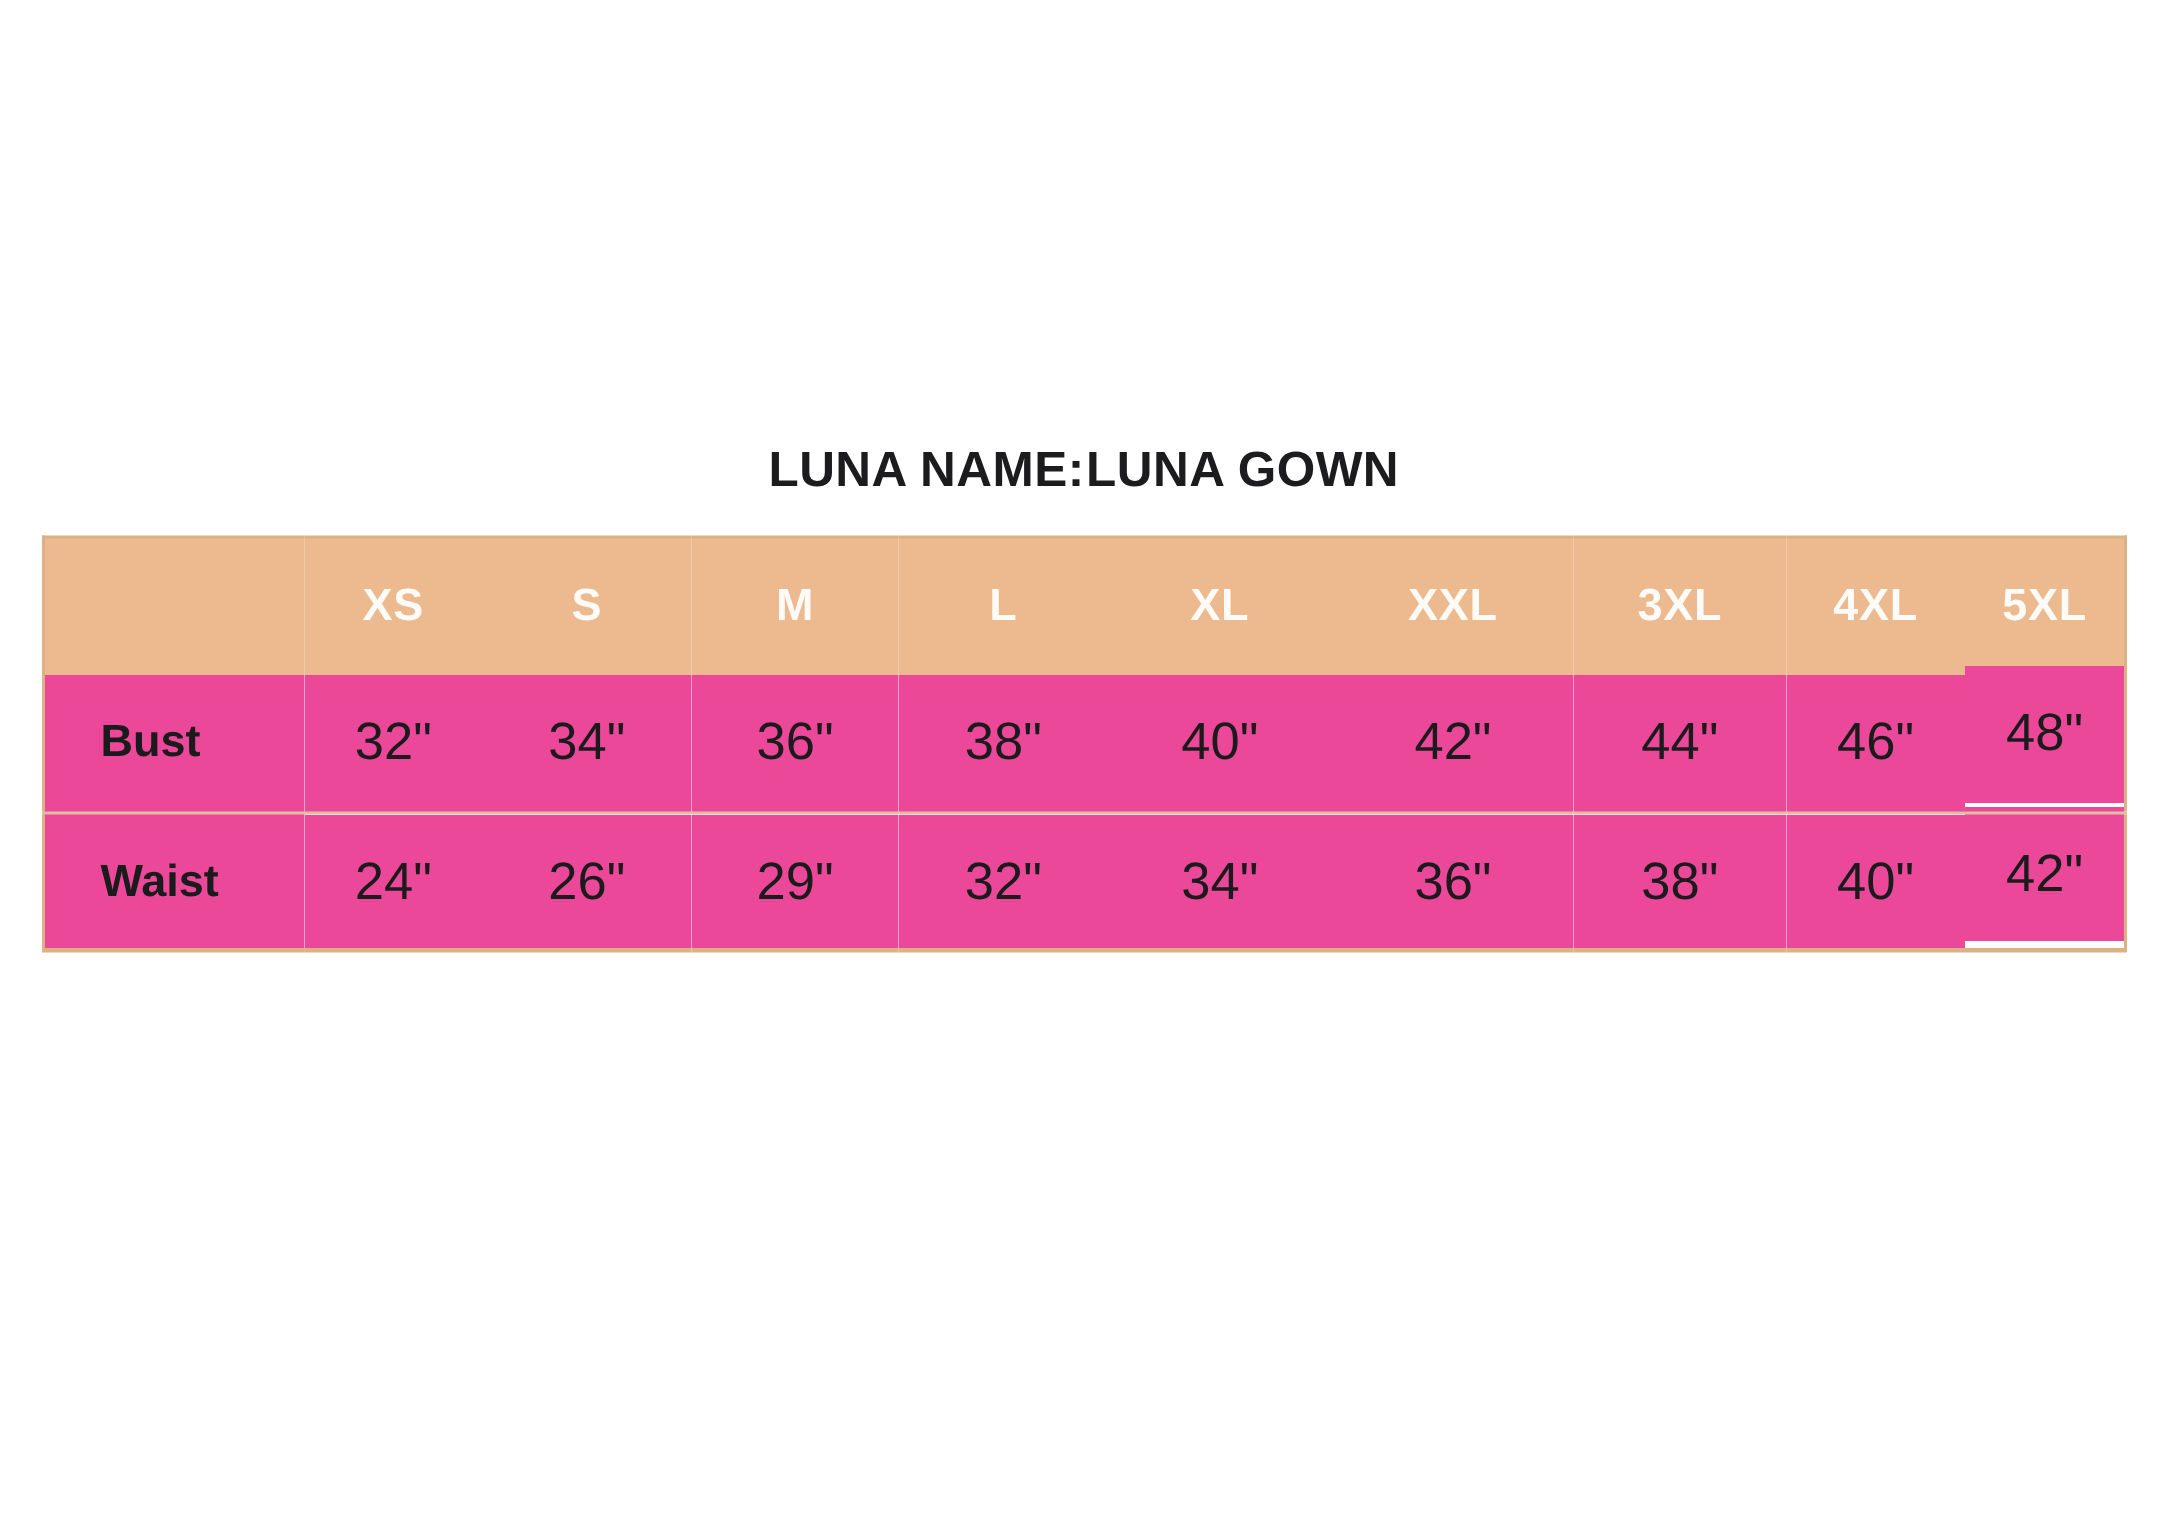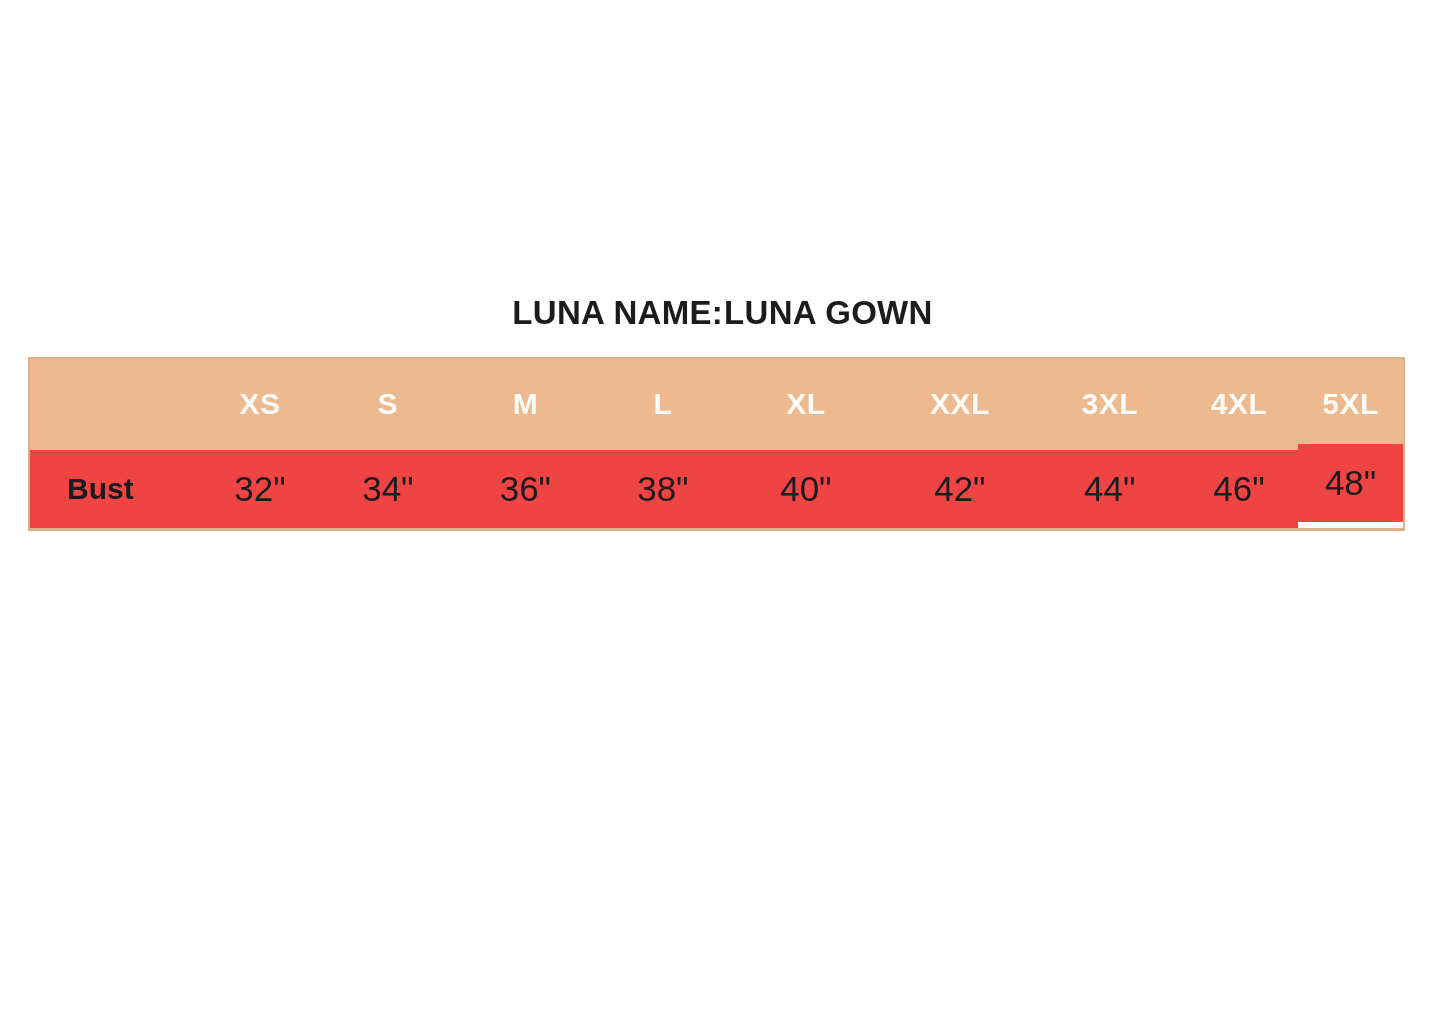--- a/index.html
+++ b/index.html
@@ -18,21 +18,21 @@
     text-align: center;
     font-size: 33px;
     font-weight: 700;
     color: #1c1c1e;
     letter-spacing: 0.3px;
     line-height: 1.15;
   }
   .title .name { margin-left: 1px; }
 
   .chart-wrap {
-    margin: 25px 40px 0 28px;
+    margin: 25px 27px 0 28px;
   }
   table.size-chart {
     width: 100%;
     border-collapse: collapse;
     table-layout: fixed;
     border: 2px solid var(--table-border, #dab286);
     border-bottom-width: 3px;
   }
   col.c-label { width: 12.5%; }
   col.c-xs  { width: 8.6%; }
@@ -48,21 +48,21 @@
   thead tr { height: 92px; }
   thead th {
     background: var(--header-bg, #ecba8e);
     color: var(--header-text, #fdfbf7);
     font-size: 30px;
     font-weight: 700;
     text-align: center;
     letter-spacing: 0.5px;
     vertical-align: middle;
   }
-  tbody tr { height: 80px; background: #ef4444; }
+  tbody tr { height: 92px; background: #ec4899; }
   tbody tr + tr { border-top: 2px solid var(--row-divider, #ddc0a0); }
   tbody th.row-label {
     text-align: left;
     padding-left: 37px;
     font-size: 30px;
     font-weight: 700;
     color: var(--body-text, #1b1b1d);
     vertical-align: middle;
   }
   tbody td {
@@ -121,16 +121,28 @@
             <td>32"</td>
             <td>34"</td>
             <td>36"</td>
             <td>38"</td>
             <td>40"</td>
             <td>42"</td>
             <td>44"</td>
             <td>46"</td>
             <td>48"</td>
           </tr>
+          <tr>
+            <th class="row-label">Waist</th>
+            <td>24"</td>
+            <td>26"</td>
+            <td>29"</td>
+            <td>32"</td>
+            <td>34"</td>
+            <td>36"</td>
+            <td>38"</td>
+            <td>40"</td>
+            <td>42"</td>
+          </tr>
         </tbody>
     </table>
   </div>
 </div>
 
 </body></html>

